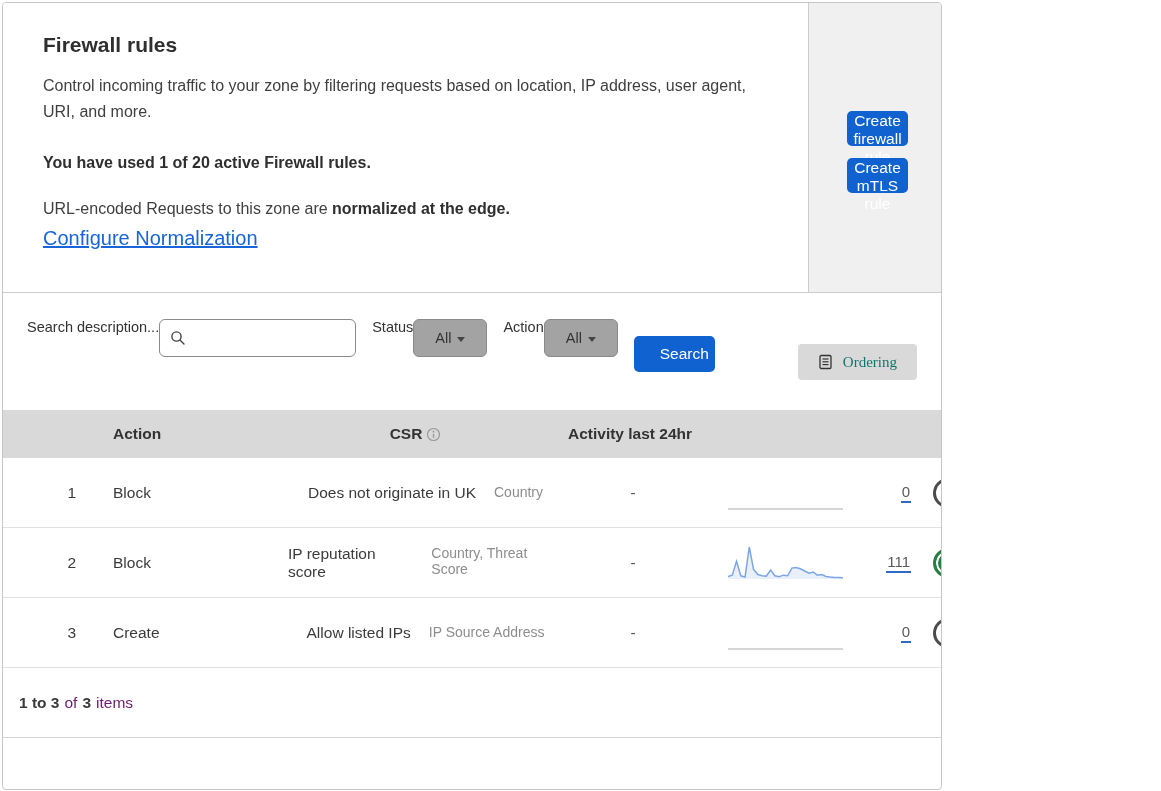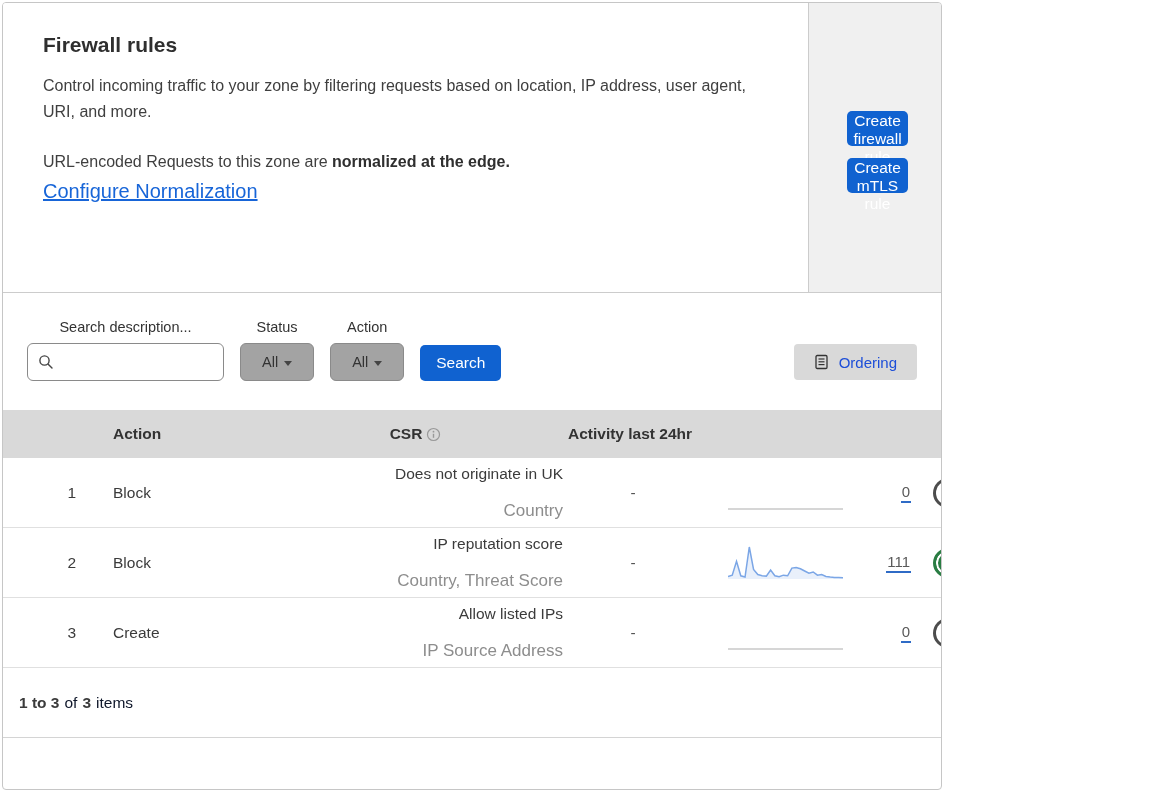--- a/index.html
+++ b/index.html
@@ -28,57 +28,57 @@
     flex:1; background:#f0f0f0; padding:108px 33px 0 38px;
     display:flex; flex-direction:column; gap:12px;
   }
   .btn-primary {
     background:#1062d0; color:#fff; border:none; border-radius:5px;
     height:35px; font-size:15.5px; font-family:inherit; cursor:pointer; width:100%;
   }
 
   
   .filters { height:117px; padding:26px 24px 0 24px; display:flex; align-items:flex-start; }
-  .field { display:flex; flex-direction:column; margin-right:16px;align-items:center; }
+  .field { display:flex; margin-right:16px; }
   .field label { font-size:14.5px; color:#333; margin-bottom:8px; }
   .search-box {
     width:197px; height:38px; border:1px solid #8a8a8a; border-radius:6px;
     display:flex; align-items:center; padding:0 10px; background:#fff;
   }
   .search-box input { border:none; outline:none; flex:1; min-width:0; font-family:inherit; font-size:14.5px; margin-left:8px; }
   .dropdown {
     height:38px; min-width:48px; border:1px solid #8a8a8a; border-radius:6px; background:#a3a3a3;
     display:flex; align-items:center; justify-content:center; padding:0 21px;
     font-size:14.5px; color:#333; cursor:pointer;
   }
   .caret {
     display:inline-block; width:0; height:0; margin-left:6px; margin-top:2px;
     border-left:4px solid transparent; border-right:4px solid transparent; border-top:5px solid #444;
   }
-  .btn-search { width:81px; height:36px; margin-top:26px; margin-left:0; }
+  .btn-search { width:81px; height:36px; margin-top:17px; margin-left:0;text-align:right; }
   .spacer { flex:1; }
   .btn-gray {
     margin-top:25px; height:36px; padding:8px 20px; border:none; border-radius:4px;
-    background:#d9d9d9; color:#1d4ed8; font-size:15px; font-family:Liberation Sans, sans-serif; cursor:pointer;
+    background:#d9d9d9; color:#0f766e; font-size:15px; font-family:Liberation Serif, serif; cursor:pointer;
     display:flex; align-items:center; gap:9px;
   }
 
   
   .grid-cols { display:grid; grid-template-columns:90px 175px 295px 140px 230px 1fr; }
   .thead { height:48px; background:#d9d9d9; align-items:center; font-size:15.5px; font-weight:600; color:#333; }
   .col-action, .col-desc { padding-left:20px; }
   .col-csr { display:flex; align-items:center; justify-content:center; gap:4px; }
   .col-activity { padding-left:5px; }
 
   .row { height:70px; border-bottom:1px solid #e0e0e0; align-items:center; font-size:15.5px; color:#3b3b3b; background:#fff; }
   .cell-num { text-align:right; padding-right:17px; }
   .cell-action { padding-left:20px; }
-  .cell-desc { padding-left:20px; display:flex; flex-direction:column; justify-content:center; gap:18px;text-align:right; }
+  .cell-desc { padding-left:20px; display:flex; flex-direction:row; justify-content:center; gap:18px; }
   .rule-name { font-size:15.5px; color:#3b3b3b; }
-  .rule-fields { font-size:17px; color:#8d8d8d; }
+  .rule-fields { font-size:14px; color:#8d8d8d; }
   .cell-csr { text-align:center; color:#555; }
   .cell-activity { display:flex; align-items:center; padding-right:22px; }
   .spark { width:115px; height:36px; margin-left:25px; flex:none; }
   .count {
     margin-left:auto; font-size:15px; color:#5a5a5a; text-decoration:none;
     border-bottom:2px solid #2f6bc6; padding:0 1px 1px 1px; cursor:pointer;
   }
   .cell-controls { display:flex; align-items:center; justify-content:flex-end; gap:15px; padding-right:18px; }
 
   .toggle { width:56px; height:30px; border-radius:15px; position:relative; cursor:pointer; flex:none; }
@@ -94,38 +94,39 @@
   .toggle.on  .sym::after { content:"\2713"; }
 
   .icon-btn {
     width:40px; height:34px; border:none; border-radius:4px; background:#d9d9d9;
     display:flex; align-items:center; justify-content:center; cursor:pointer;
   }
 
   
   .tfoot { height:70px; display:flex; align-items:center; padding:0 16px; border-bottom:1px solid #d4d4d4; font-size:15.5px; }
   .tfoot b { color:#3b3b3b; }
-  .tfoot .muted { color:#0f172a; }
+  .tfoot .muted { color:#701a75; }
   .tfoot span { margin-right:5px; }
   .help-row { height:45px; display:flex; align-items:center; justify-content:flex-end; padding-right:24px; }
   .help-link { font-size:15.5px; color:#1765d8; text-decoration:none; display:flex; align-items:center; cursor:pointer; }
   .help-arrow {
     display:inline-block; width:0; height:0; margin-left:7px;
     border-top:6px solid transparent; border-bottom:6px solid transparent; border-left:8px solid #1765d8;
   }
 </style>
 </head>
 <body>
 
 <div class="card">
 
   <div class="top">
     <div class="top-left">
       <h1 class="page-title">Firewall rules</h1>
       <p class="desc">Control incoming traffic to your zone by filtering requests based on location, IP address, user agent, URI, and more.</p>
+      <p class="usage">You have used 1 of 20 active Firewall rules.</p>
       <p class="norm"><span>URL-encoded Requests to this zone are</span> <b>normalized at the edge.</b></p>
       <a class="link" href="#">Configure Normalization</a>
     </div>
     <div class="top-right">
       <button class="btn-primary">Create firewall rule</button>
       <button class="btn-primary">Create mTLS rule</button>
     </div>
   </div>
 
   <div class="filters">

